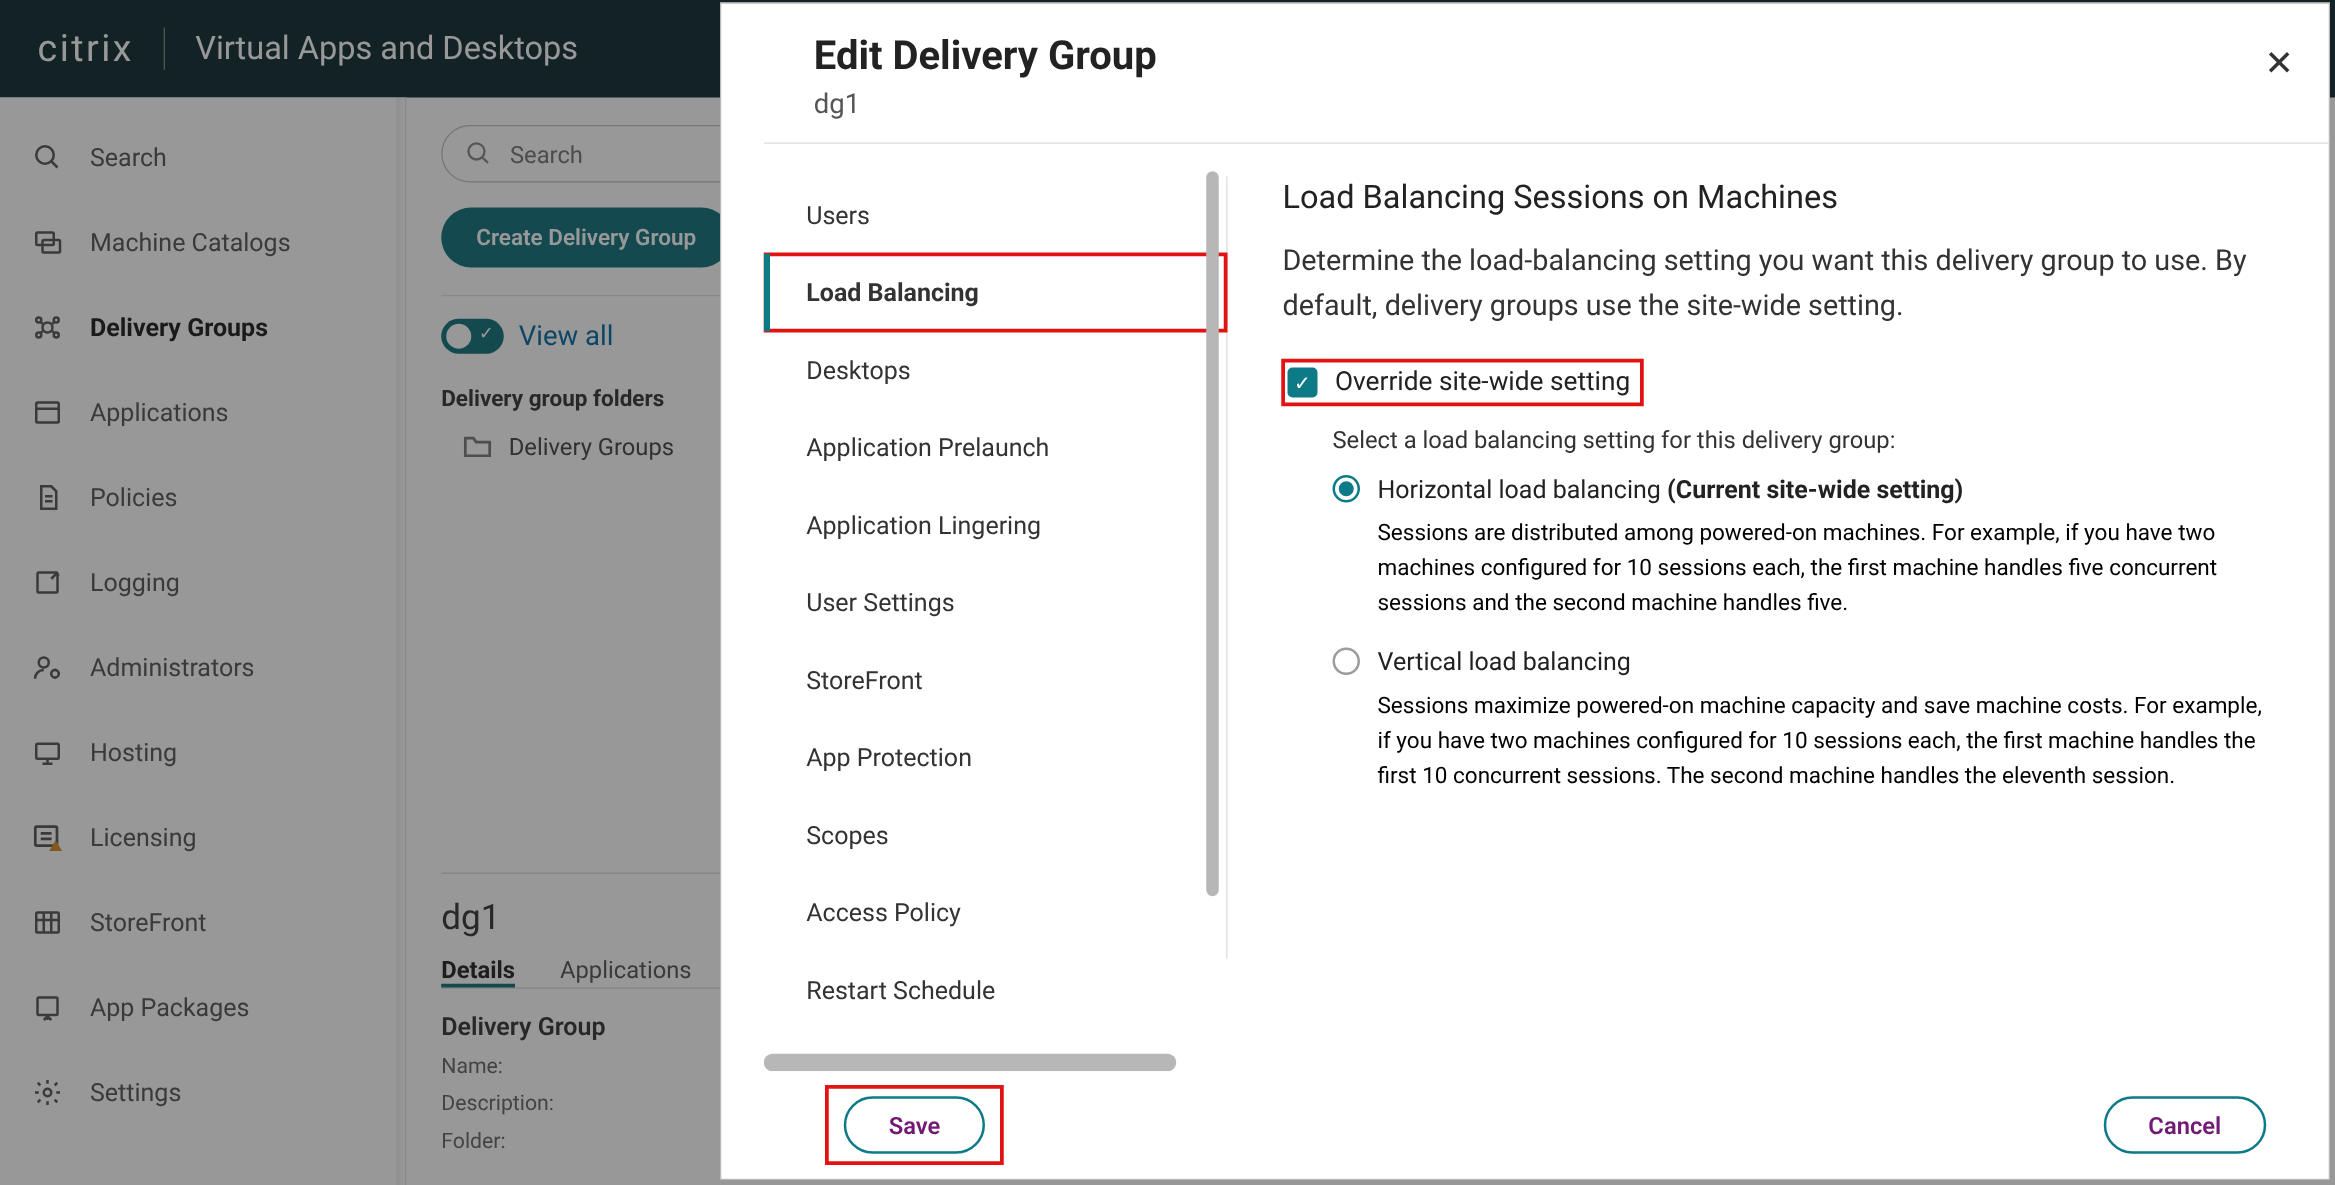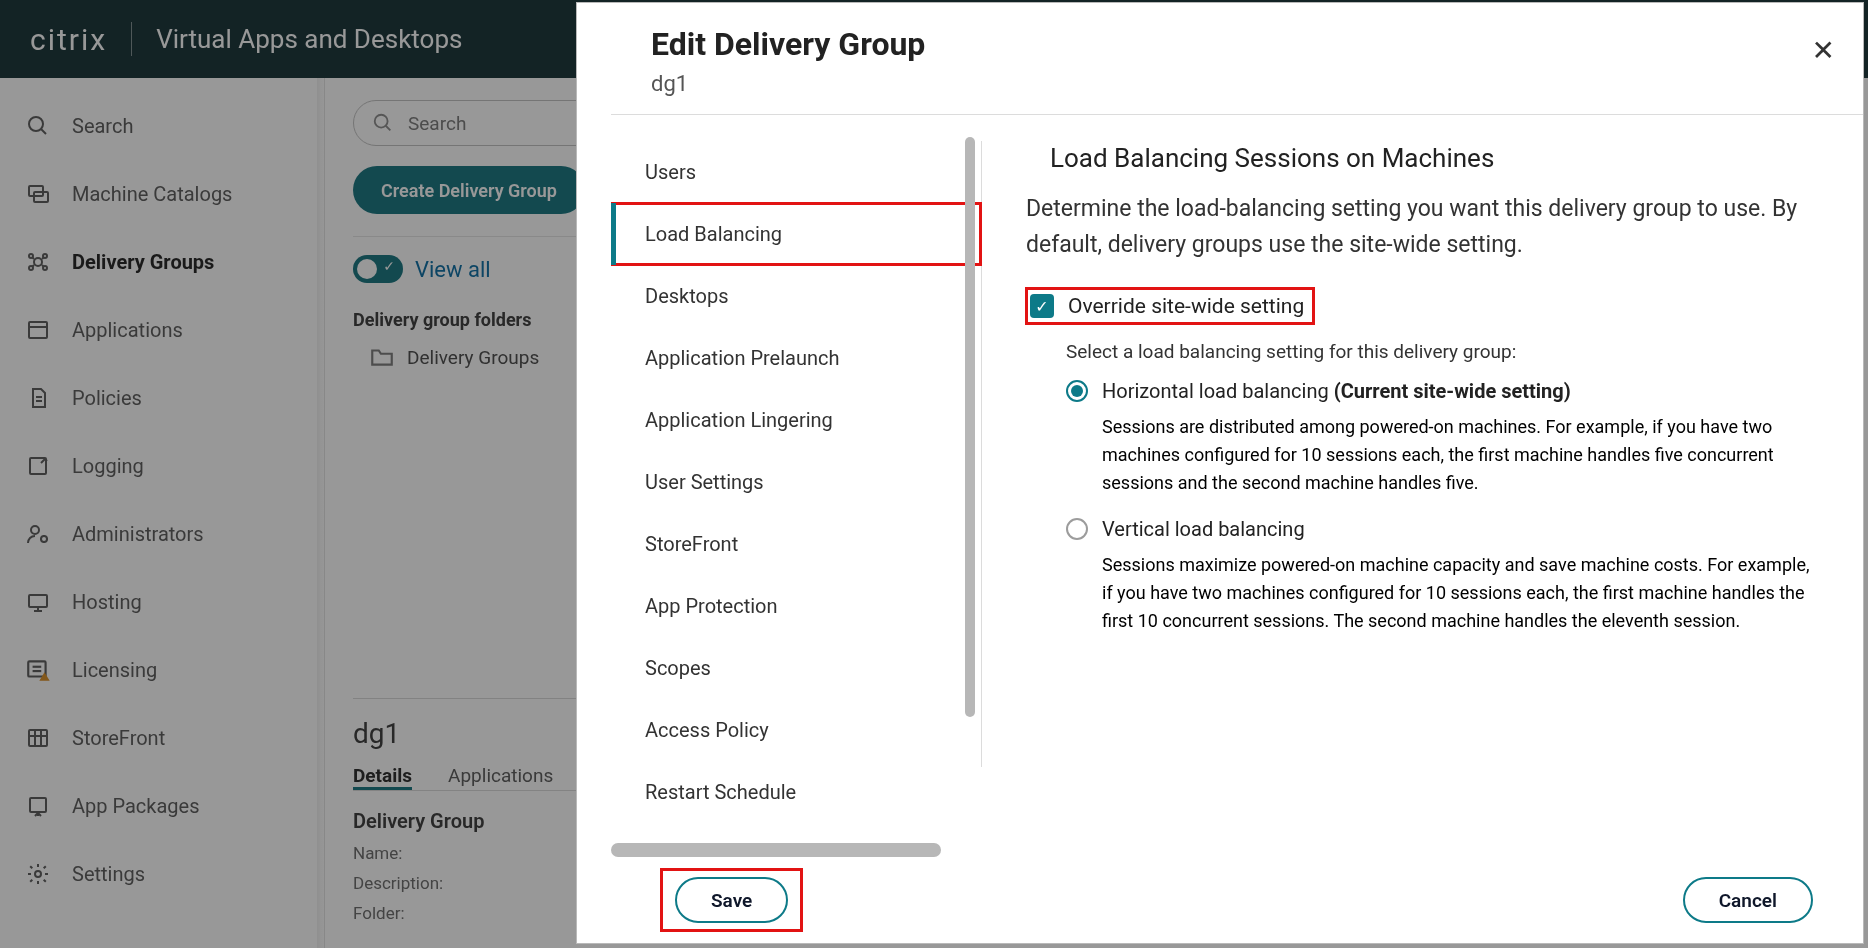--- a/index.html
+++ b/index.html
@@ -46,45 +46,45 @@
   .modal { position:absolute; top:2px; right:4px; bottom:4px; width:1288px; background:#fff; border:1px solid #b9b9b9; display:flex; flex-direction:column;padding-left:34px; }
   .modal-header { padding: 22px 40px 18px 40px; position:relative; }
   .modal-title { font-size:32px; font-weight:700; color:#222; }
   .modal-sub   { font-size:22px; color:#555; margin-top:8px; }
   .close-btn   { position:absolute; top:34px; right:28px; font-size:28px; color:#333; cursor:pointer; line-height:1;}
   .modal-divider{height:1px;background:#dcdcdc;}
 
   .modal-body { flex:1; display:flex; overflow:hidden; position:relative; }
   .dlg-nav { width:370px; position:relative; padding:26px 0 0 0; }
   .dlg-nav-item { height:62px; padding:0 34px; display:flex; align-items:center; font-size:20px; color:#333; cursor:pointer; position:relative;}
-  .dlg-nav-item.active{font-weight:400;text-align:center;}
+  .dlg-nav-item.active{font-weight:700;text-align:center;}
   .dlg-nav-item.active::before{content:"";position:absolute;left:0;top:0;bottom:0;width:5px;background:#0d7a88;}
   .red-box{outline:3px solid #e21313;outline-offset:-2px;}
   .dlg-scroll-shadow{position:absolute;right:6px;top:22px;width:10px;height:580px;background:#b7b7b7;border-radius:5px;}
   .dlg-content-sep{width:1px;background:#dcdcdc;align-self:stretch;margin:26px 0 90px 0;}
   .dlg-bottom-scroll{position:absolute;left:0;bottom:0;height:14px;width:330px;background:#b7b7b7;border-radius:7px;}
 
   .dlg-content { flex:1; padding:28px 46px 0 44px; overflow:auto; color:#222; }
-  .dlg-h1{font-size:26px;font-weight:400;margin-bottom:18px;margin-left:24px;}
+  .dlg-h1{font-size:26px;font-weight:400;margin-bottom:18px;}
   .dlg-desc{font-size:23px;color:#333;line-height:1.55;margin-bottom:26px;max-width:900px;}
   .chk-row{display:inline-flex;align-items:center;gap:14px;padding:6px 10px 6px 4px;}
   .chk{width:24px;height:24px;border-radius:4px;background:#0d7a88;display:flex;align-items:center;justify-content:center;color:#fff;font-size:16px;}
   .chk-label{font-size:21px;}
   .sub-help{margin:16px 0 16px 40px;font-size:19px;color:#333;}
   .radio-block{margin-left:40px;margin-bottom:20px;}
   .radio-row{display:flex;align-items:center;gap:14px;}
   .radio{width:22px;height:22px;border:2px solid #0d7a88;border-radius:50%;display:flex;align-items:center;justify-content:center;}
   .radio.empty{border-color:#9c9c9c;}
   .radio .dot{width:12px;height:12px;border-radius:50%;background:#0d7a88;}
   .radio-label{font-size:20px;}
   .radio-label .bold{font-weight:700;}
   .radio-desc{margin:10px 0 0 36px;font-size:18px;color:#000000;line-height:1.55;max-width:840px;}
 
   .modal-footer{height:86px;display:flex;align-items:center;justify-content:space-between;padding:0 50px;}
-  .btn{height:46px;padding:0 34px;border-radius:24px;border:2px solid #0d7a88;color:#0f172a;font-size:19px;font-weight:600;background:#fff;display:inline-flex;align-items:center;justify-content:center;cursor:pointer;}
+  .btn{height:46px;padding:0 34px;border-radius:24px;border:2px solid #0d7a88;color:#701a75;font-size:19px;font-weight:600;background:#fff;display:inline-flex;align-items:center;justify-content:center;cursor:pointer;}
   .btn.primary{}
   .save-wrap{display:inline-block;padding:8px 14px;}
 
   svg { display:block; }
 </style>
 </head>
 <body>
 
 <div class="app-bg">
   <div class="topbar">

